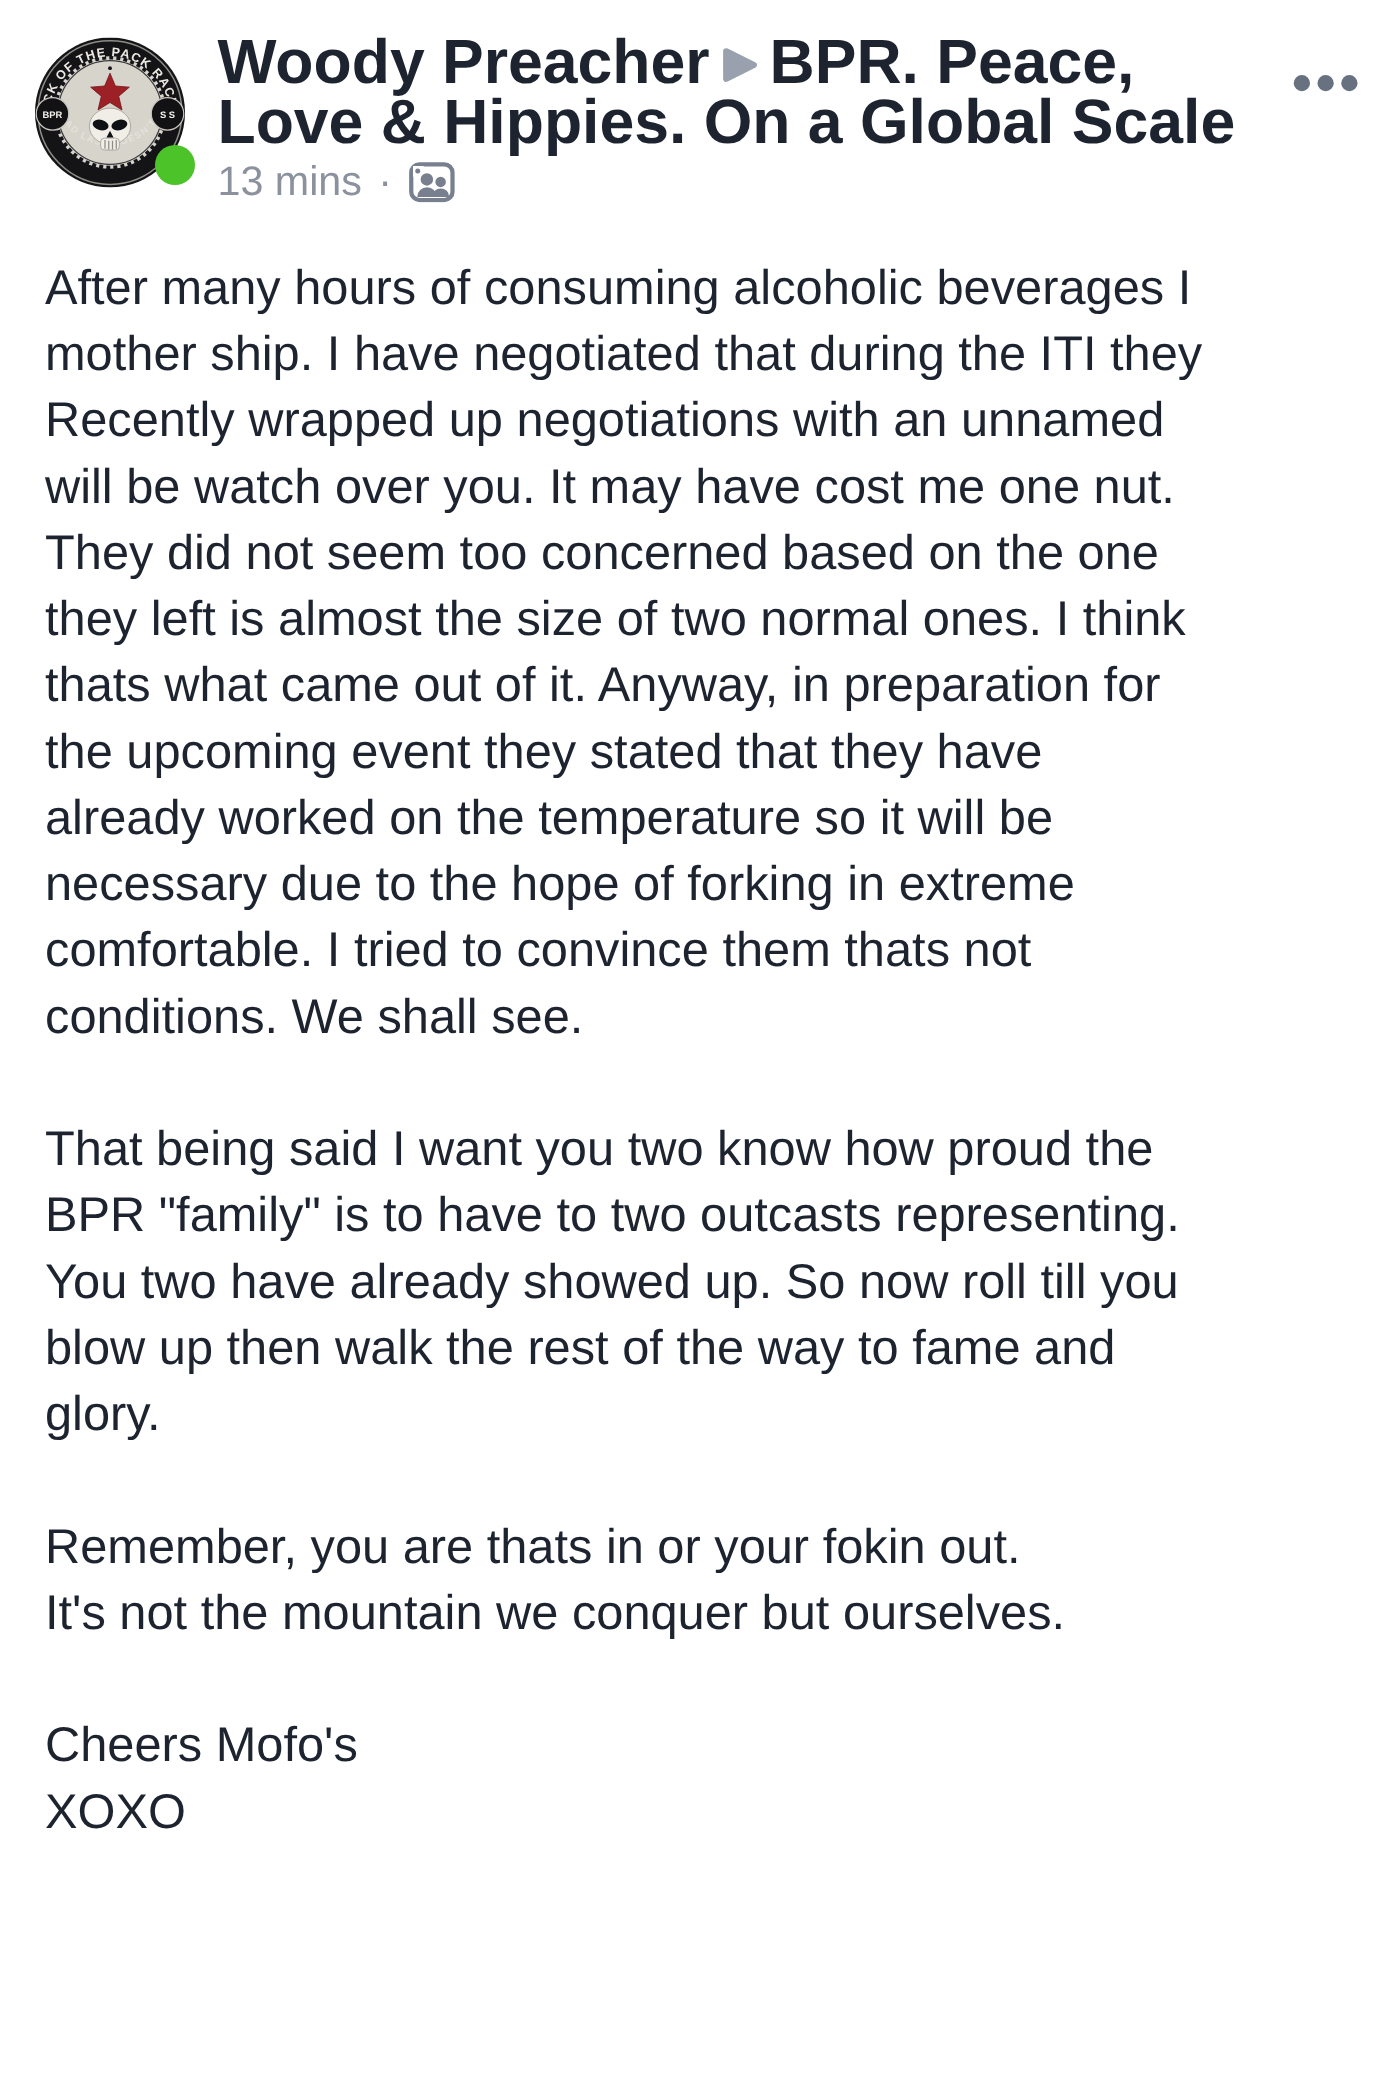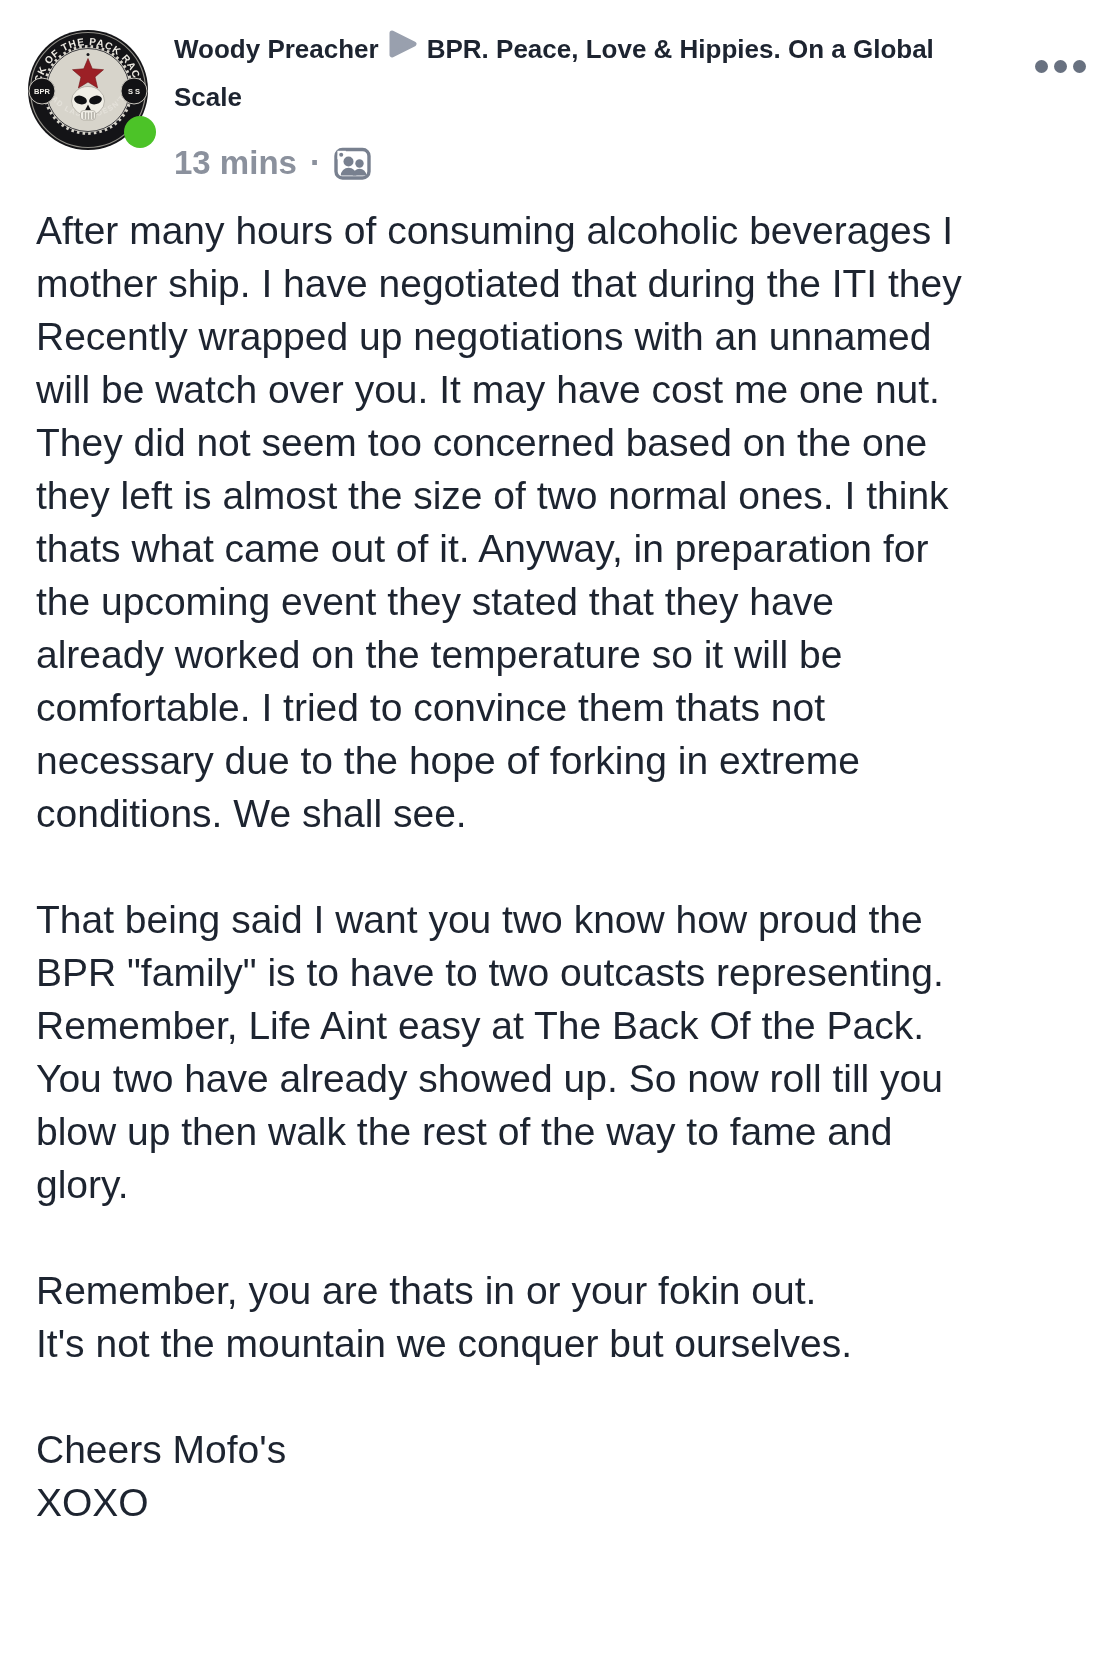--- a/index.html
+++ b/index.html
@@ -12,25 +12,25 @@
 
   
   .header { position:relative; height:196px; }
   .avatar-wrap { position:absolute; left:28px; top:30px; width:120px; height:120px; }
   .avatar-wrap svg { display:block; }
   .presence {
     position:absolute; left:96px; top:86px; width:32px; height:32px;
     border-radius:50%; background:#4cc328;
   }
   .head-text { position:absolute; left:174px; top:26px; width:836px; }
-  .title { font-size:26px; font-weight:700; line-height:46px; color:#1d2430; width:822px; }
+  .title { font-size:50px; font-weight:700; line-height:46px; color:#1d2430; width:822px; }
   .title .arrow-icon { display:inline-block; vertical-align:-2px; margin:0 9px; }
   .meta {
-    margin-top:24px; display:flex; align-items:center;
-    color:#8b919d; font-size:33px; font-weight:700;
+    margin-top:6px; display:flex; align-items:center;
+    color:#8b919d; font-size:33px; font-weight:400;
   }
   .meta .sep { margin:0 13px; color:#8b919d; }
   .meta svg { display:block; }
   .more {
     position:absolute; right:30px; top:56px; display:flex; gap:6px;
     padding:4px; cursor:pointer;
   }
   .more .dot { width:13px; height:13px; border-radius:50%; background:#687180; }
 
   
@@ -118,27 +118,26 @@
     <div id="post-lines">
         <div class="line">After many hours of consuming alcoholic beverages I</div>
         <div class="line">mother ship. I have negotiated that during the ITI they</div>
         <div class="line">Recently wrapped up negotiations with an unnamed</div>
         <div class="line">will be watch over you. It may have cost me one nut.</div>
         <div class="line">They did not seem too concerned based on the one</div>
         <div class="line">they left is almost the size of two normal ones. I think</div>
         <div class="line">thats what came out of it. Anyway, in preparation for</div>
         <div class="line">the upcoming event they stated that they have</div>
         <div class="line">already worked on the temperature so it will be</div>
+        <div class="line">necessary due to the hope of forking in extreme</div>
         <div class="line">comfortable. I tried to convince them thats not</div>
-        <div class="line">necessary due to the hope of forking in extreme</div>
         <div class="line">conditions. We shall see.</div>
         <div class="line">&nbsp;</div>
         <div class="line">That being said I want you two know how proud the</div>
         <div class="line">BPR "family" is to have to two outcasts representing.</div>
-        <div class="line">Remember, Life Aint easy at The Back Of the Pack.</div>
         <div class="line">You two have already showed up. So now roll till you</div>
         <div class="line">blow up then walk the rest of the way to fame and</div>
         <div class="line">glory.</div>
         <div class="line">&nbsp;</div>
         <div class="line">Remember, you are thats in or your fokin out.</div>
         <div class="line">It's not the mountain we conquer but ourselves.</div>
         <div class="line">&nbsp;</div>
         <div class="line">Cheers Mofo's</div>
         <div class="line">XOXO</div>
       </div>

